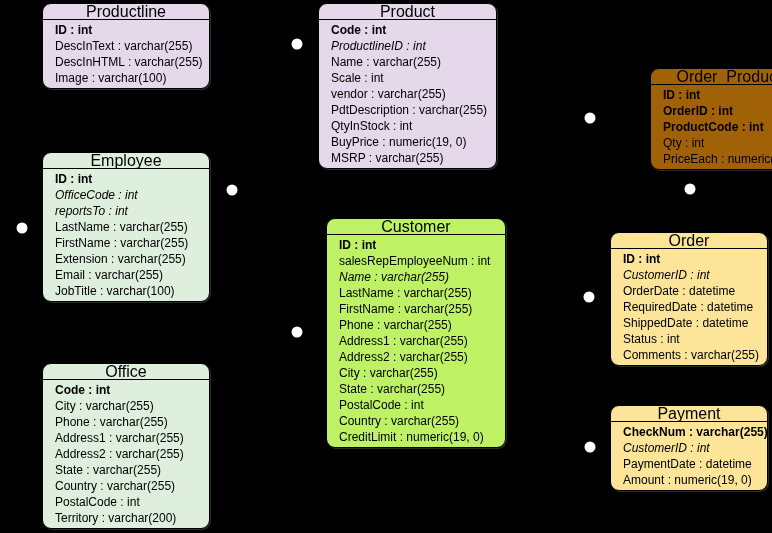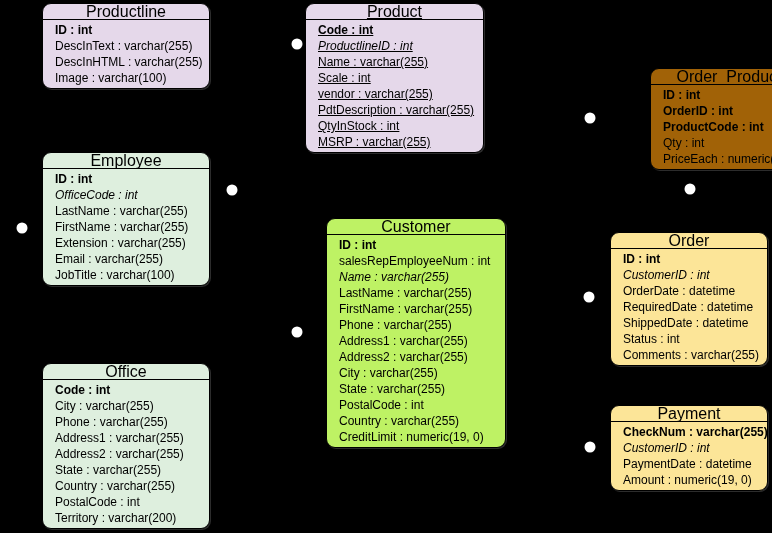--- a/index.html
+++ b/index.html
@@ -56,48 +56,50 @@
 <div class="canvas" style="background: rgb(0, 0, 0);">
     <div class="er-table" style="left: 42px; top: 3px; width: 168px; background: rgb(229, 216, 234);">
       <div class="er-table-header">Productline</div>
       <div class="er-table-body">
         <div class="er-field bold">ID : int</div>
         <div class="er-field normal">DescInText : varchar(255)</div>
         <div class="er-field normal">DescInHTML : varchar(255)</div>
         <div class="er-field normal">Image : varchar(100)</div>
       </div>
     </div>
-    <div class="er-table" style="left: 305px; top: 3px; width: 179px; background: rgb(229, 216, 234); text-decoration: underline;">
+    <div class="er-table" style="left: 318px; top: 3px; width: 179px; background: rgb(229, 216, 234);">
       <div class="er-table-header">Product</div>
       <div class="er-table-body">
         <div class="er-field bold">Code : int</div>
         <div class="er-field italic">ProductlineID : int</div>
         <div class="er-field normal">Name : varchar(255)</div>
         <div class="er-field normal">Scale : int</div>
         <div class="er-field normal">vendor : varchar(255)</div>
         <div class="er-field normal">PdtDescription : varchar(255)</div>
         <div class="er-field normal">QtyInStock : int</div>
+        <div class="er-field normal">BuyPrice : numeric(19, 0)</div>
         <div class="er-field normal">MSRP : varchar(255)</div>
       </div>
     </div>
     <div class="er-table" style="left: 610px; top: 68px; width: 158px; background: #a16207; margin-left: 40px;">
       <div class="er-table-header">Order_Product</div>
       <div class="er-table-body">
         <div class="er-field bold">ID : int</div>
         <div class="er-field bold-italic">OrderID : int</div>
         <div class="er-field bold-italic">ProductCode : int</div>
         <div class="er-field normal">Qty : int</div>
         <div class="er-field normal">PriceEach : numeric(19, 0)</div>
       </div>
     </div>
     <div class="er-table" style="left: 42px; top: 152px; width: 168px; background: rgb(222, 239, 222);">
       <div class="er-table-header">Employee</div>
       <div class="er-table-body">
         <div class="er-field bold">ID : int</div>
         <div class="er-field italic">OfficeCode : int</div>
+        <div class="er-field italic">reportsTo : int</div>
         <div class="er-field normal">LastName : varchar(255)</div>
         <div class="er-field normal">FirstName : varchar(255)</div>
         <div class="er-field normal">Extension : varchar(255)</div>
         <div class="er-field normal">Email : varchar(255)</div>
         <div class="er-field normal">JobTitle : varchar(100)</div>
       </div>
     </div>
     <div class="er-table" style="left: 326px; top: 218px; width: 180px; background: #bef264;">
       <div class="er-table-header">Customer</div>
       <div class="er-table-body">

